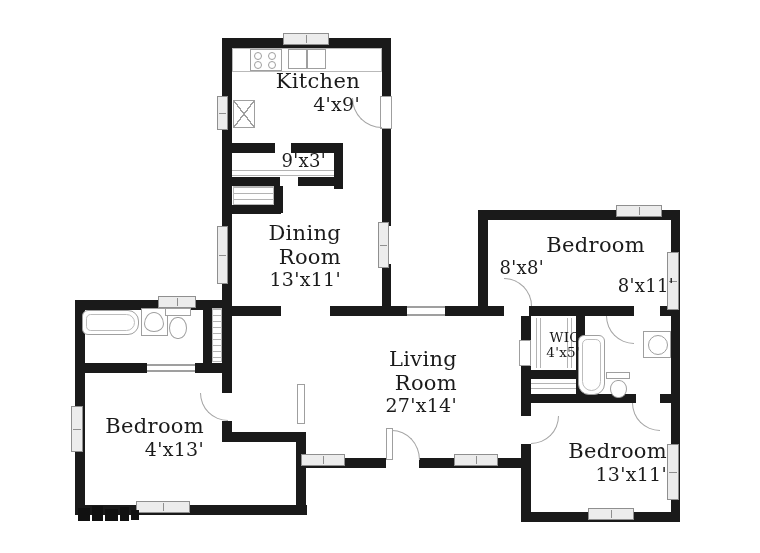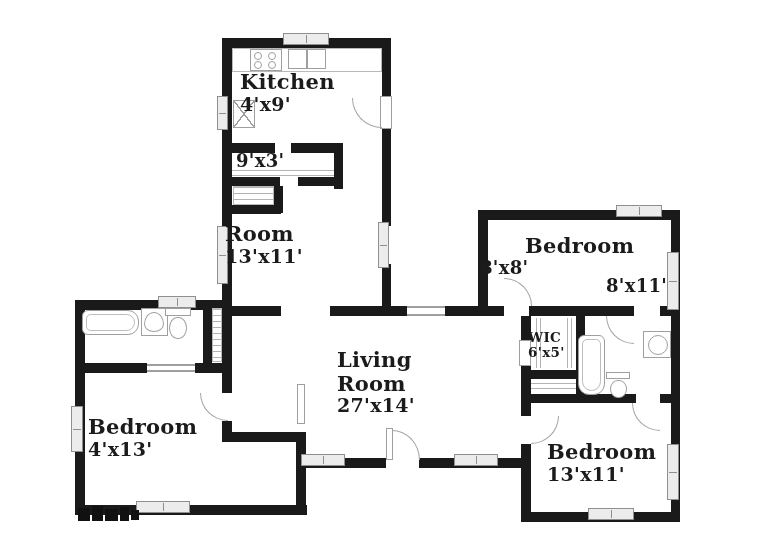--- a/index.html
+++ b/index.html
@@ -11,21 +11,21 @@
   .win-v::after{content:"";position:absolute;top:50%;left:1px;right:1px;height:1px;background:#8f8f8f}
   .fix{position:absolute;background:#fff;border:1.5px solid #9f9f9f;box-sizing:border-box}
   .lite{border-color:#b9b9b9}
   .tub::after{content:"";position:absolute;inset:3px;border:1px solid #bdbdbd;border-radius:inherit}
   .arc{position:absolute;box-sizing:border-box;border:0 solid #a5a5a5;background:transparent}
   .arc-bl{border-left-width:1.5px;border-bottom-width:1.5px;border-bottom-left-radius:100%}
   .arc-tr{border-top-width:1.5px;border-right-width:1.5px;border-top-right-radius:100%}
   .arc-br{border-right-width:1.5px;border-bottom-width:1.5px;border-bottom-right-radius:100%}
   .thin{position:absolute;background:#b3b3b3}
   .opening{position:absolute;background:#fff;border-top:2px solid #9f9f9f;border-bottom:2px solid #9f9f9f;box-sizing:border-box}
-  .lbl{position:absolute;font-weight:700;color:#1b1b1b;text-align:left;line-height:1.12;letter-spacing:.3px}
+  .lbl{position:absolute;font-weight:400;color:#1b1b1b;text-align:right;line-height:1.12;letter-spacing:.3px}
   .f21{font-size:21px}.f19{font-size:19px}.f18{font-size:18px}.f13{font-size:13.5px}
   .burner{position:absolute;width:8px;height:8px;border:1px solid #9f9f9f;border-radius:50%;background:#fff;box-sizing:border-box}
   .xcab{background:
     linear-gradient(to top right,transparent calc(50% - .7px),#9f9f9f calc(50% - .7px) calc(50% + .7px),transparent calc(50% + .7px)),
     linear-gradient(to bottom right,transparent calc(50% - .7px),#9f9f9f calc(50% - .7px) calc(50% + .7px),transparent calc(50% + .7px))}
   .shelf-h{background:repeating-linear-gradient(to bottom,#b3b3b3 0 1px,transparent 1px 6px)}
   .blob{position:absolute;background:#111}
 </style>
 </head>
 <body>
@@ -151,37 +151,38 @@
   <div class="lbl f21" style="left:240px;top:70px;width:120px">
     <div>Kitchen</div>
     <div class="f19">4'x9'</div>
   </div>
 
   <div class="lbl f18" style="left:236px;top:151px;width:90px">
     <div>9'x3'</div>
   </div>
 
   <div class="lbl f21" style="left:225px;top:222px;width:116px">
+    <div>Dining</div>
     <div>Room</div>
     <div class="f19">13'x11'</div>
   </div>
 
   <div class="lbl f21" style="left:525px;top:234px;width:120px">
     <div>Bedroom</div>
   </div>
   <div class="lbl f18" style="left:480px;top:258px;width:64px">
     <div>8'x8'</div>
   </div>
   <div class="lbl f18" style="left:606px;top:276px;width:68px">
     <div>8'x11'</div>
   </div>
 
   <div class="lbl f13" style="left:528px;top:330px;width:52px">
     <div>WIC</div>
-    <div>6'x5'</div>
+    <div>4'x5'</div>
   </div>
 
   <div class="lbl f21" style="left:337px;top:348px;width:120px">
     <div>Living</div>
     <div>Room</div>
     <div class="f19">27'x14'</div>
   </div>
 
   <div class="lbl f21" style="left:88px;top:415px;width:116px">
     <div>Bedroom</div>

